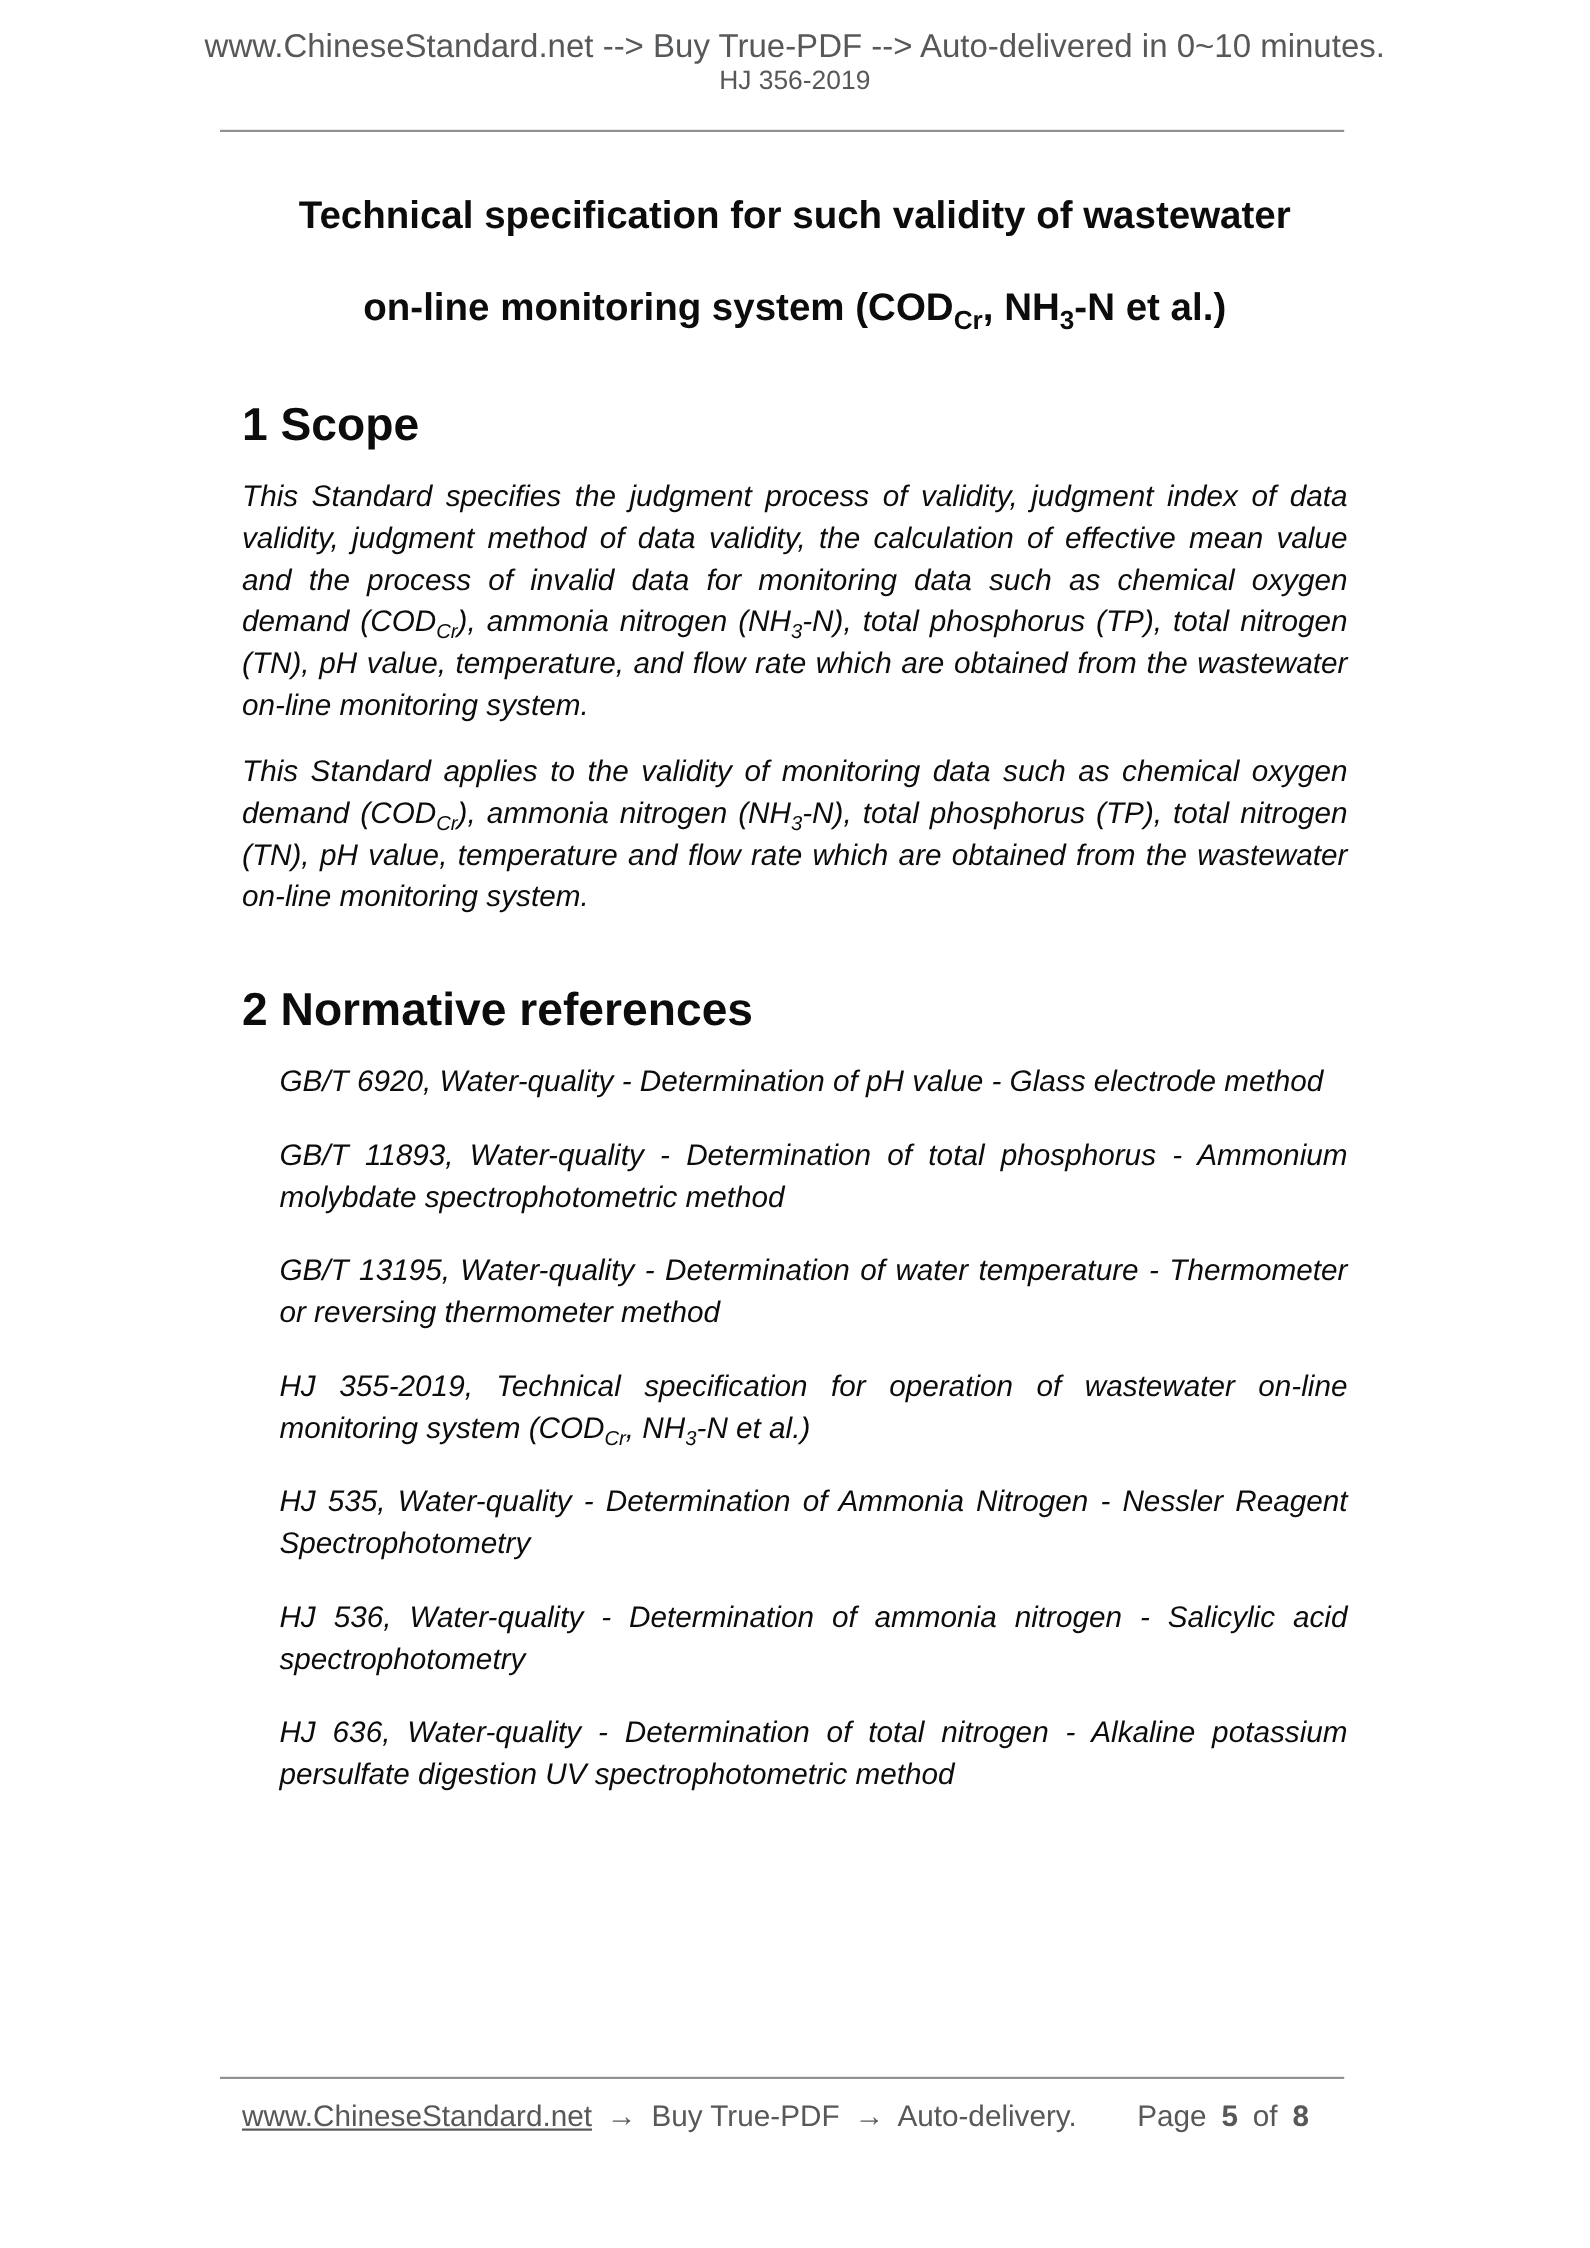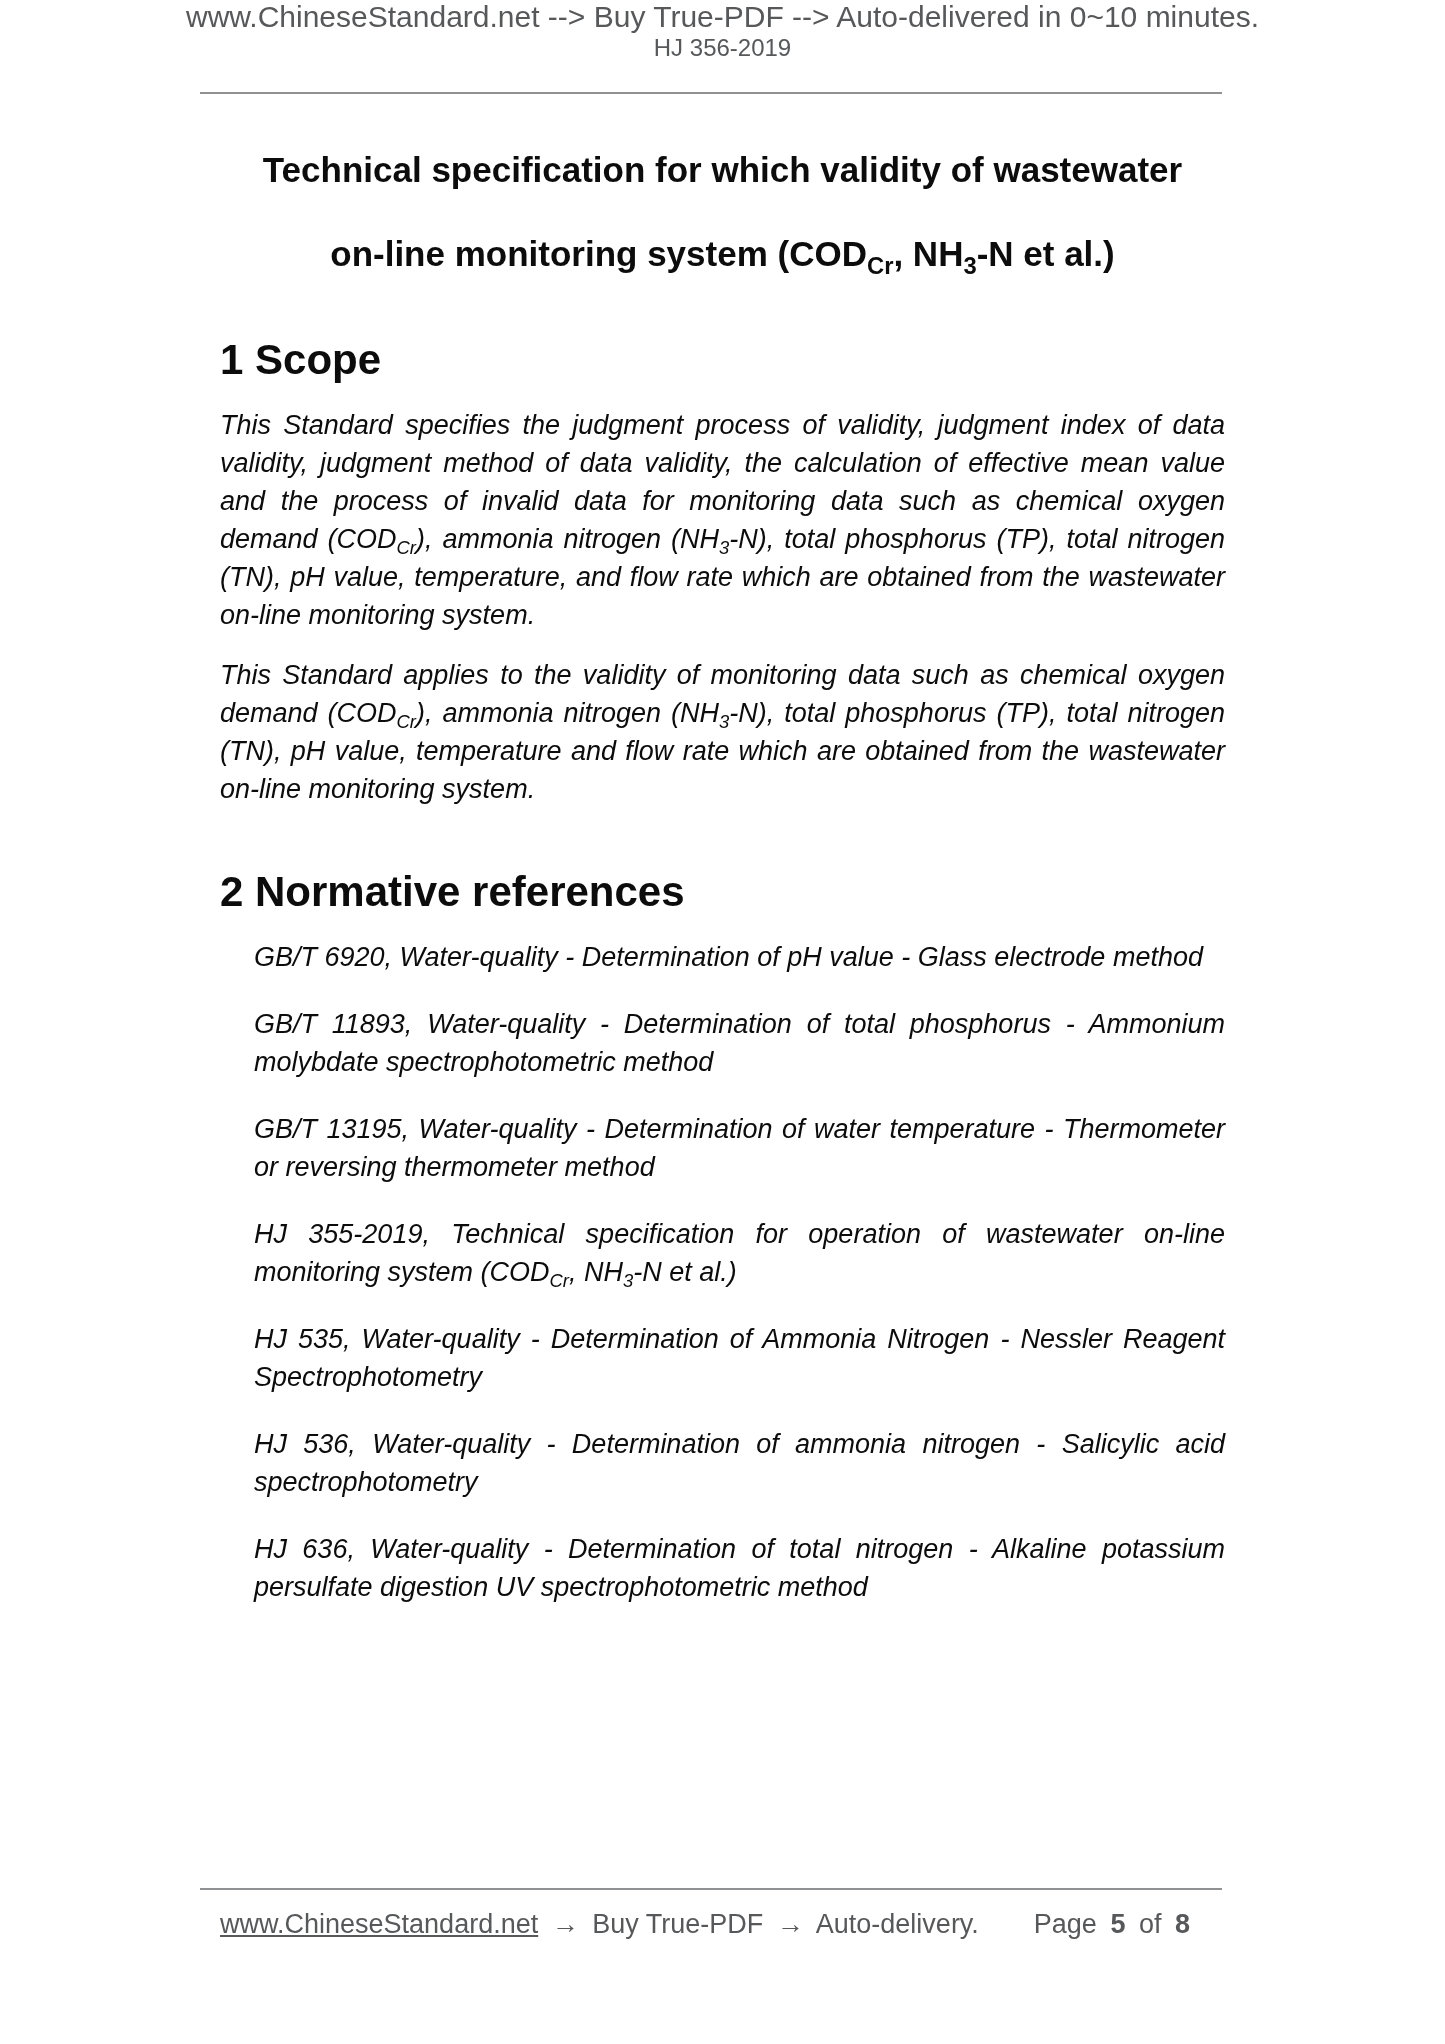--- a/index.html
+++ b/index.html
@@ -12,20 +12,21 @@
     width: 1445px;
     height: 2044px;
     background: #ffffff;
     font-family: "Liberation Sans", sans-serif;
     color: #0c0c0c;
     overflow: hidden;
   }
   
   .header { text-align: center; color: #57585a; }
   .header-line1 {
+    padding-top: 26px;
     font-size: 30px;
     line-height: 34px;
   }
   .header-line2 {
     font-size: 24px;
     line-height: 28px;
   }
   .rule {
     border: 0;
     border-top: 2px solid #8f9193;
@@ -104,21 +105,21 @@
   <div class="header">
     <div class="header-line1">www.ChineseStandard.net --&gt; Buy True-PDF --&gt; Auto-delivered in 0~10 minutes.</div>
     <div class="header-line2">HJ 356-2019</div>
   </div>
 
   <div class="rule header-rule"></div>
 
   <div class="content">
 
     <h1 class="doc-title">
-      <div class="doc-title-line1">Technical specification for which validity of wastewater</div>
+      <div class="doc-title-line1">Technical specification for such validity of wastewater</div>
       <div class="doc-title-line2"><span>on-line monitoring system (COD</span><sub>Cr</sub><span>, NH</span><sub>3</sub><span>-N et al.)</span></div>
     </h1>
 
     <h2 class="sec-heading">1 Scope</h2>
 
     <p class="body-par"><span>This Standard specifies the judgment process of validity, judgment index of data validity, judgment method of data validity, the calculation of effective mean value and the process of invalid data for monitoring data such as chemical oxygen demand (COD</span><sub>Cr</sub><span>), ammonia nitrogen (NH</span><sub>3</sub><span>-N), total phosphorus (TP), total nitrogen (TN), pH value, temperature, and flow rate which are obtained from the wastewater on-line monitoring system.</span></p>
 
     <p class="body-par"><span>This Standard applies to the validity of monitoring data such as chemical oxygen demand (COD</span><sub>Cr</sub><span>), ammonia nitrogen (NH</span><sub>3</sub><span>-N), total phosphorus (TP), total nitrogen (TN), pH value, temperature and flow rate which are obtained from the wastewater on-line monitoring system.</span></p>
 
     <h2 class="sec-heading">2 Normative references</h2>

